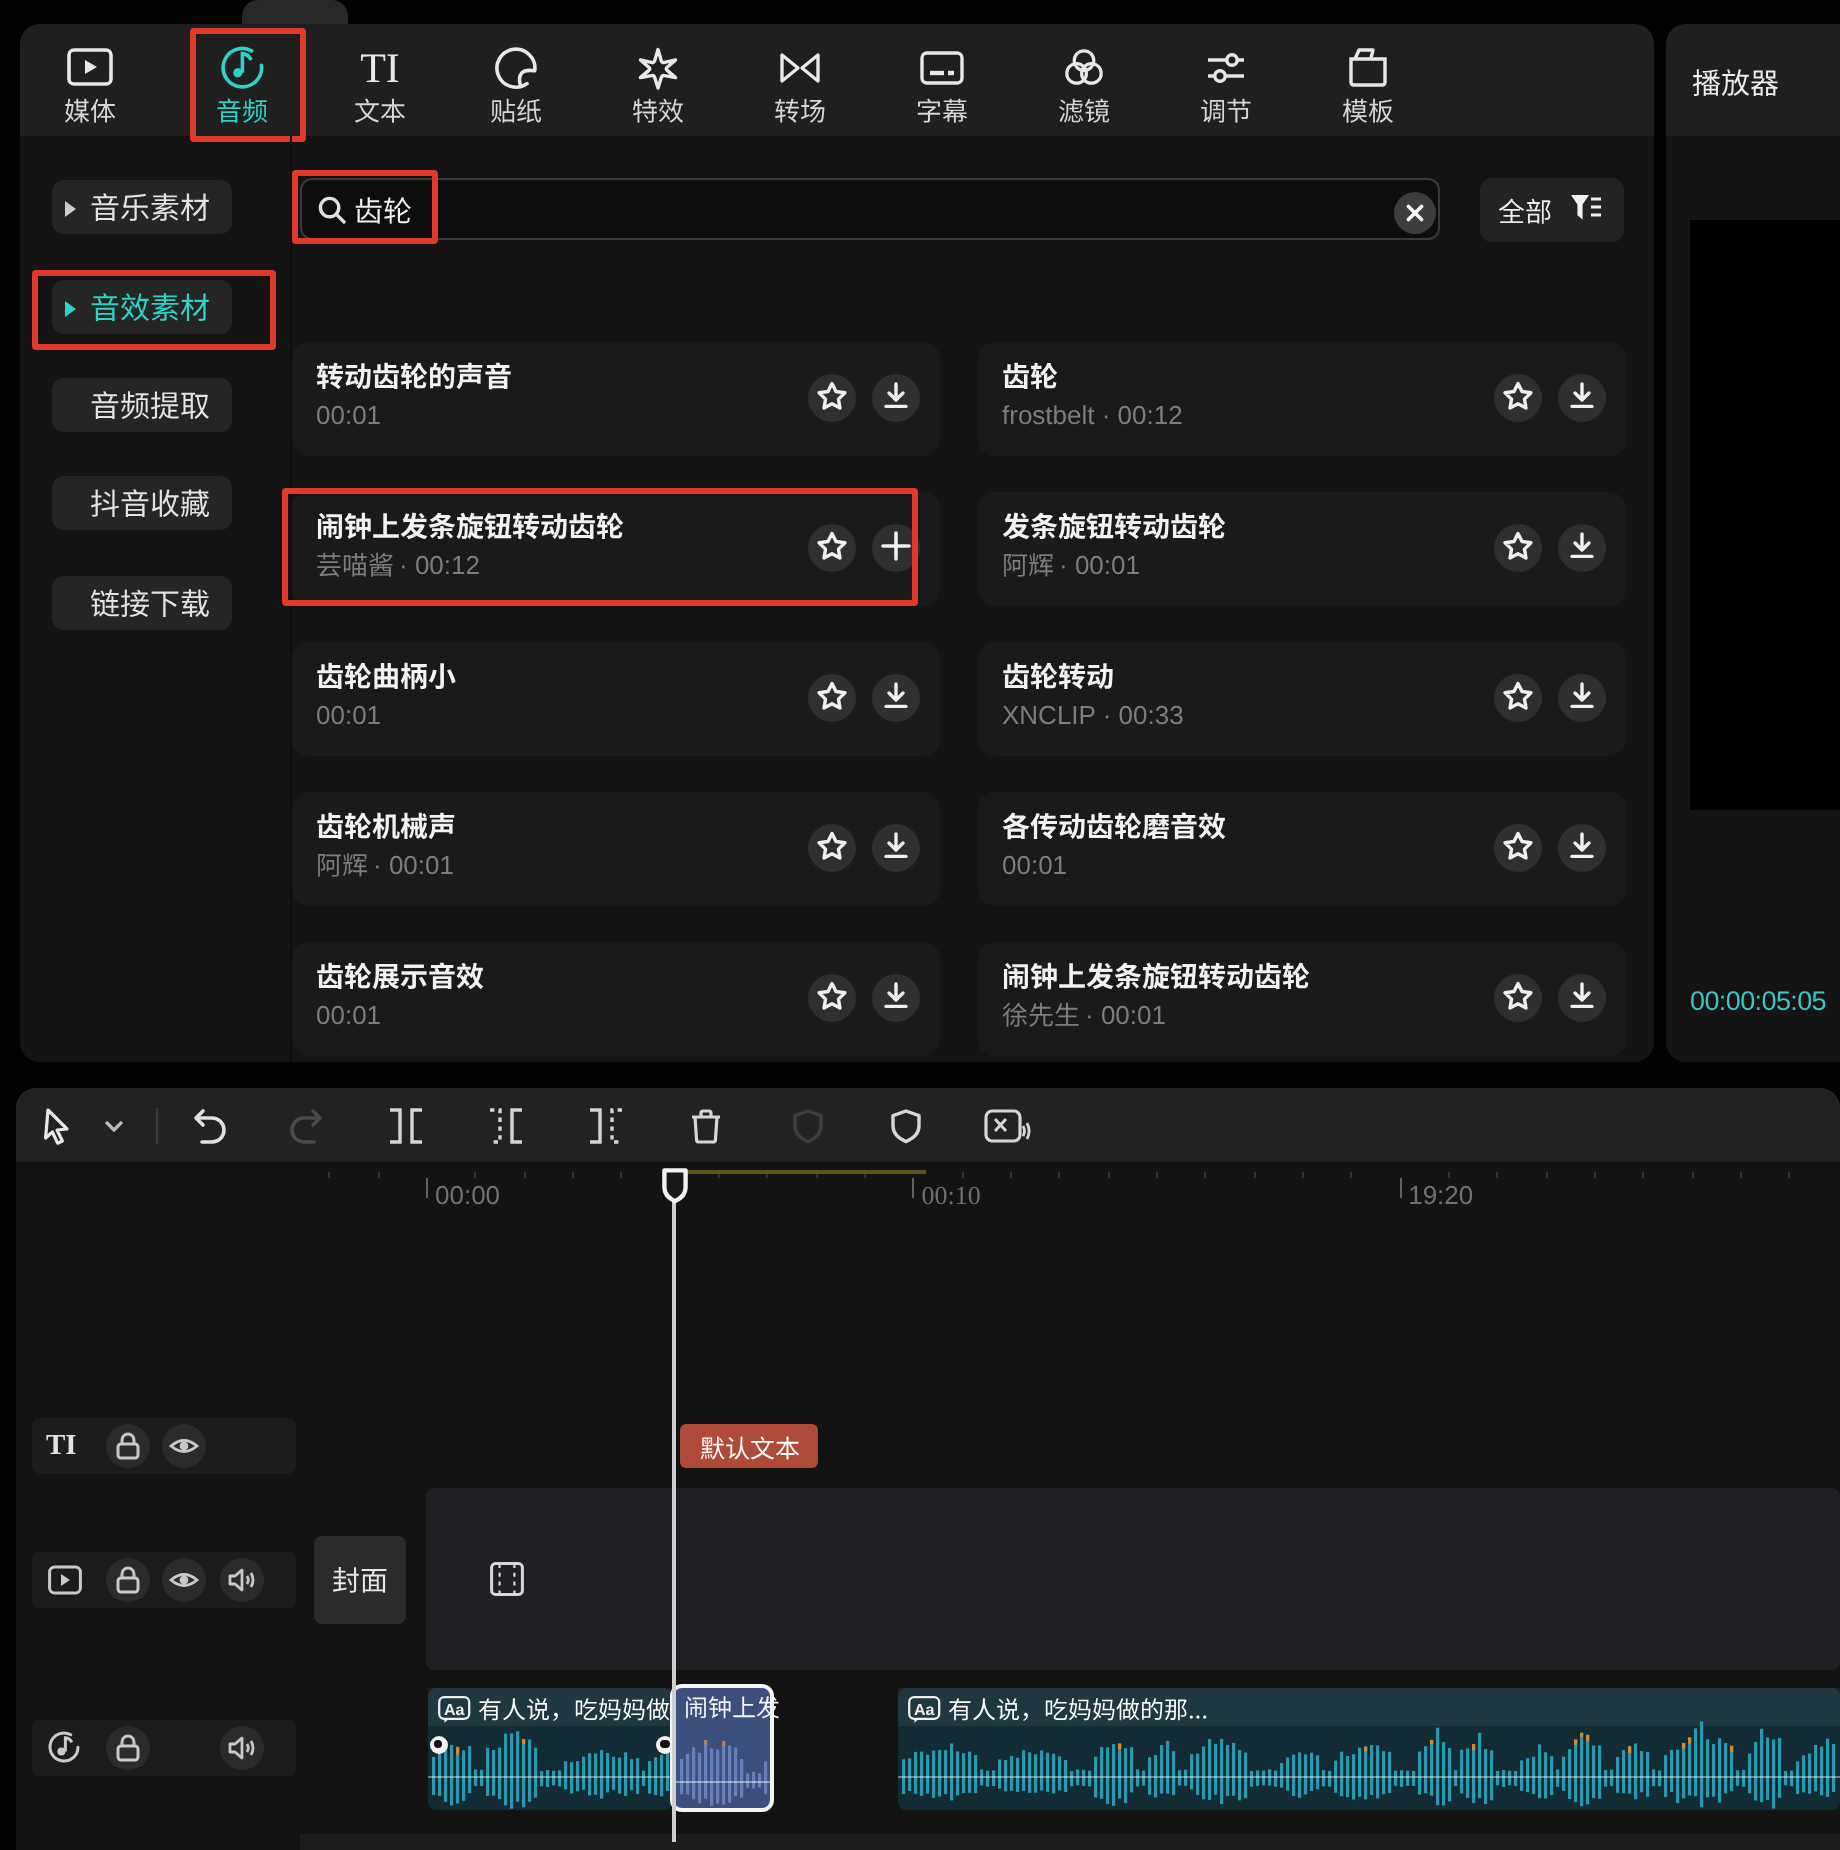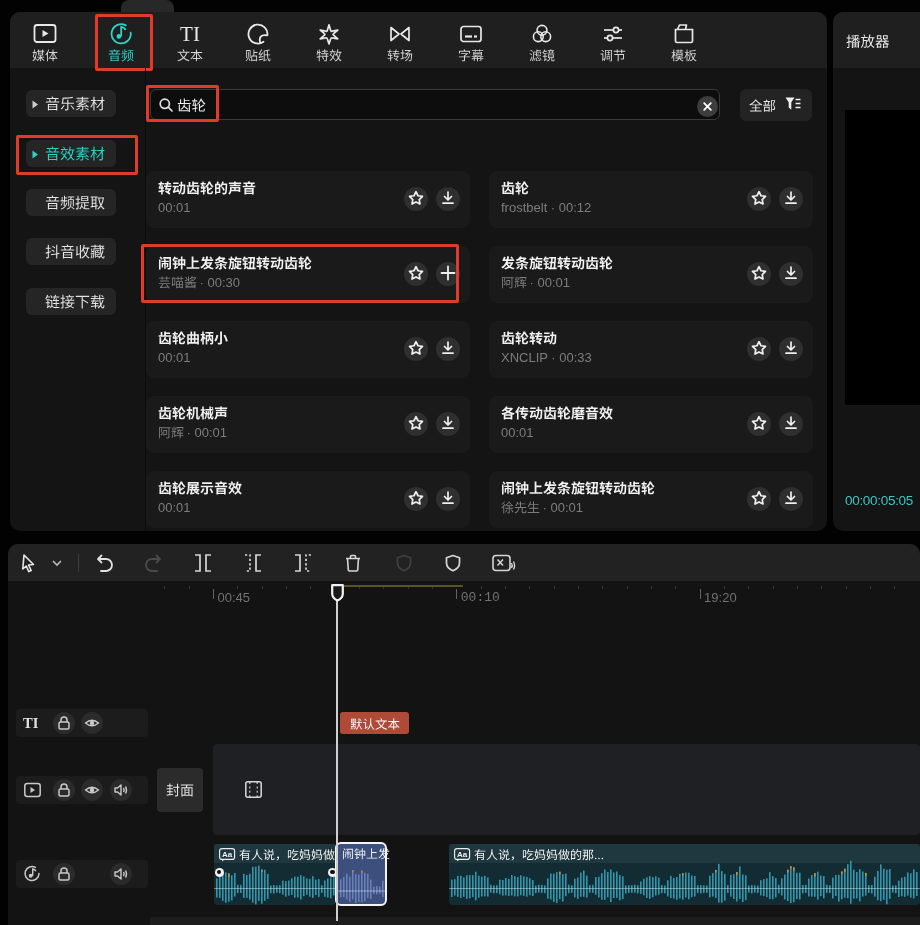--- a/index.html
+++ b/index.html
@@ -258,21 +258,21 @@
         <use href="#q42" transform="translate(140.0,14.3) scale(0.01400,-0.01400)"></use>
       </svg>
     </div>
     <div style="position:absolute;left:158.0px;top:273.8px;width:41.0px;height:17.6px;">
       <svg style="position:absolute;overflow:visible;" width="39.0" height="17.6" fill="#7d7d7d">
         <use href="#q53" transform="translate(0.0,13.3) scale(0.01300,-0.01300)"></use>
         <use href="#q54" transform="translate(13.0,13.3) scale(0.01300,-0.01300)"></use>
         <use href="#q55" transform="translate(26.0,13.3) scale(0.01300,-0.01300)"></use>
       </svg>
     </div>
-    <div style="position:absolute;left:199.5px;top:276.2px;font-family:'Liberation Sans',sans-serif;font-size:13.0px;color:#7d7d7d;font-weight:normal;letter-spacing:0px;white-space:nowrap;line-height:1;">· 00:30</div>
+    <div style="position:absolute;left:199.5px;top:276.2px;font-family:'Liberation Sans',sans-serif;font-size:13.0px;color:#7d7d7d;font-weight:normal;letter-spacing:0px;white-space:nowrap;line-height:1;">· 00:12</div>
     <div style="position:absolute;left:404.0px;top:261.5px;width:24px;height:24px;background:#2f2f2f;border-radius:50%;"></div>
     <svg style="position:absolute;left:408.0px;top:265.0px;overflow:visible" width="16" height="17" viewBox="0 0 16 17">
       <polygon points="8.00,1.70 10.00,5.75 14.47,6.40 11.23,9.55 12.00,14.00 8.00,11.90 4.00,14.00 4.77,9.55 1.53,6.40 6.00,5.75" fill="none" stroke="#f0f0f0" stroke-width="1.7" stroke-linejoin="round"></polygon>
     </svg>
     <div style="position:absolute;left:436.0px;top:261.5px;width:24px;height:24px;background:#2f2f2f;border-radius:50%;"></div>
     <svg style="position:absolute;left:440.0px;top:265.0px;overflow:visible" width="16" height="17" viewBox="0 0 16 17">
       <path d="M8 1.5 V14.5 M1.5 8 H14.5" stroke="#f0f0f0" stroke-width="1.8" stroke-linecap="round"></path>
     </svg>
     <div style="position:absolute;left:489px;top:246px;width:324px;height:57px;background:#1a1a1a;border-radius:8px;"></div>
     <div style="position:absolute;left:501.0px;top:253.8px;width:114.0px;height:18.9px;">
@@ -482,23 +482,23 @@
     </svg>
     <svg style="position:absolute;left:445.0px;top:554.0px;overflow:visible" width="16" height="18" viewBox="0 0 16 18">
       <path d="M8 1.5 L14.5 3.8 V9 Q14.5 14 8 16.8 Q1.5 14 1.5 9 V3.8 Z" fill="none" stroke="#d6d6d6" stroke-width="1.7" stroke-linejoin="round"></path>
     </svg>
     <svg style="position:absolute;left:492.0px;top:553.5px;overflow:visible" width="22" height="19" viewBox="0 0 22 19">
       <rect x="1" y="1.5" width="17" height="15" rx="3" fill="none" stroke="#d6d6d6" stroke-width="1.6"></rect>
       <path d="M5.5 5.5 L11 11.5 M11 5.5 L5.5 11.5" stroke="#d6d6d6" stroke-width="1.5"></path>
       <path d="M19.5 9 Q21 11.5 19.5 14 M21.5 7.5 Q23.6 11.5 21.5 15.5" fill="none" stroke="#d6d6d6" stroke-width="1.4"></path>
     </svg>
     <div style="position:absolute;left:213.0px;top:589px;width:1px;height:10px;background:#636363;"></div>
-    <div style="position:absolute;left:217.5px;top:590.5px;font-family:'Liberation Sans',sans-serif;font-size:13.0px;color:#717171;font-weight:normal;letter-spacing:0px;white-space:nowrap;line-height:1;">00:45</div>
+    <div style="position:absolute;left:217.5px;top:590.5px;font-family:'Liberation Sans',sans-serif;font-size:13.0px;color:#717171;font-weight:normal;letter-spacing:0px;white-space:nowrap;line-height:1;">00:00</div>
     <div style="position:absolute;left:456.3px;top:589px;width:1px;height:10px;background:#636363;"></div>
-    <div style="position:absolute;left:460.8px;top:590.5px;font-family:Liberation Mono, monospace;font-size:13.0px;color:#717171;font-weight:normal;letter-spacing:0px;white-space:nowrap;line-height:1;">00:10</div>
+    <div style="position:absolute;left:460.8px;top:590.5px;font-family:Liberation Serif, serif;font-size:13.0px;color:#717171;font-weight:normal;letter-spacing:0px;white-space:nowrap;line-height:1;">00:10</div>
     <div style="position:absolute;left:699.6px;top:589px;width:1px;height:10px;background:#636363;"></div>
     <div style="position:absolute;left:704.1px;top:590.5px;font-family:'Liberation Sans',sans-serif;font-size:13.0px;color:#717171;font-weight:normal;letter-spacing:0px;white-space:nowrap;line-height:1;">19:20</div>
     <div style="position:absolute;left:164.3px;top:586px;width:1px;height:3px;background:#343434;"></div>
     <div style="position:absolute;left:188.7px;top:586px;width:1px;height:3px;background:#343434;"></div>
     <div style="position:absolute;left:237.3px;top:586px;width:1px;height:3px;background:#343434;"></div>
     <div style="position:absolute;left:261.7px;top:586px;width:1px;height:3px;background:#343434;"></div>
     <div style="position:absolute;left:286.0px;top:586px;width:1px;height:3px;background:#343434;"></div>
     <div style="position:absolute;left:310.3px;top:586px;width:1px;height:3px;background:#343434;"></div>
     <div style="position:absolute;left:334.6px;top:586px;width:1px;height:3px;background:#343434;"></div>
     <div style="position:absolute;left:359.0px;top:586px;width:1px;height:3px;background:#343434;"></div>

